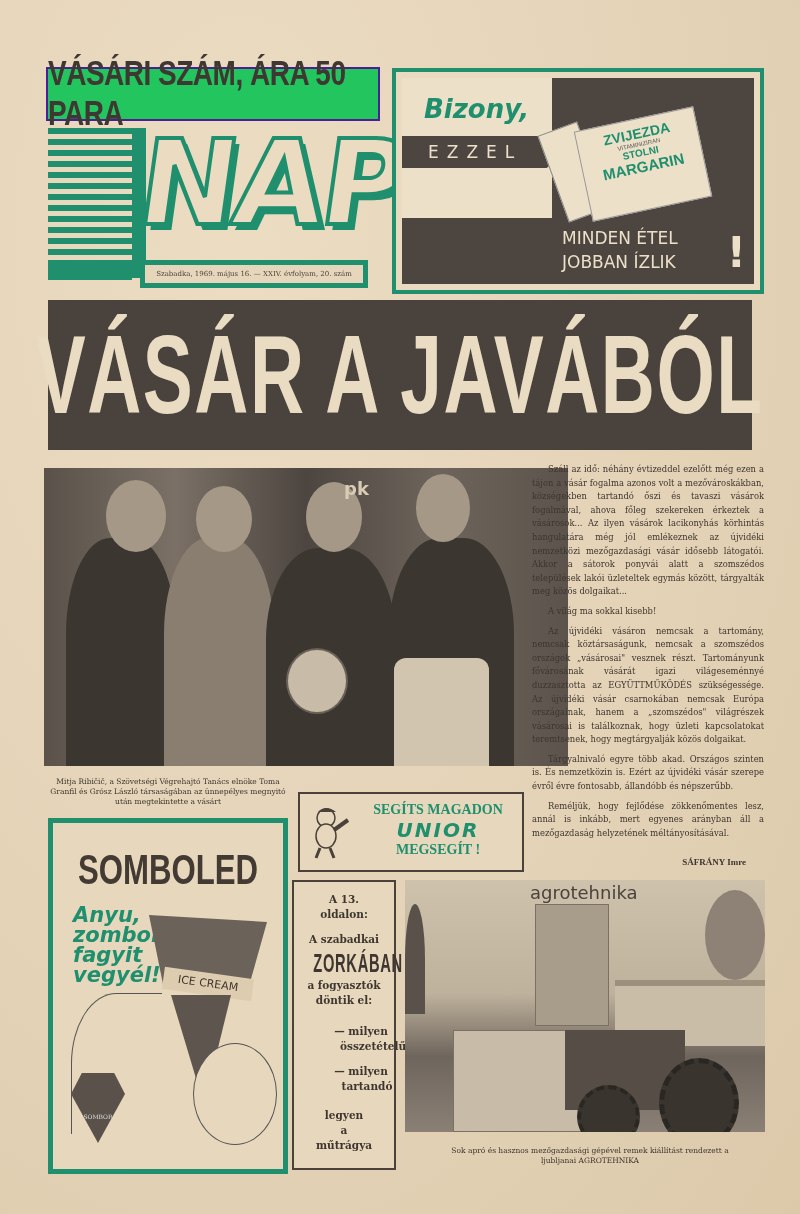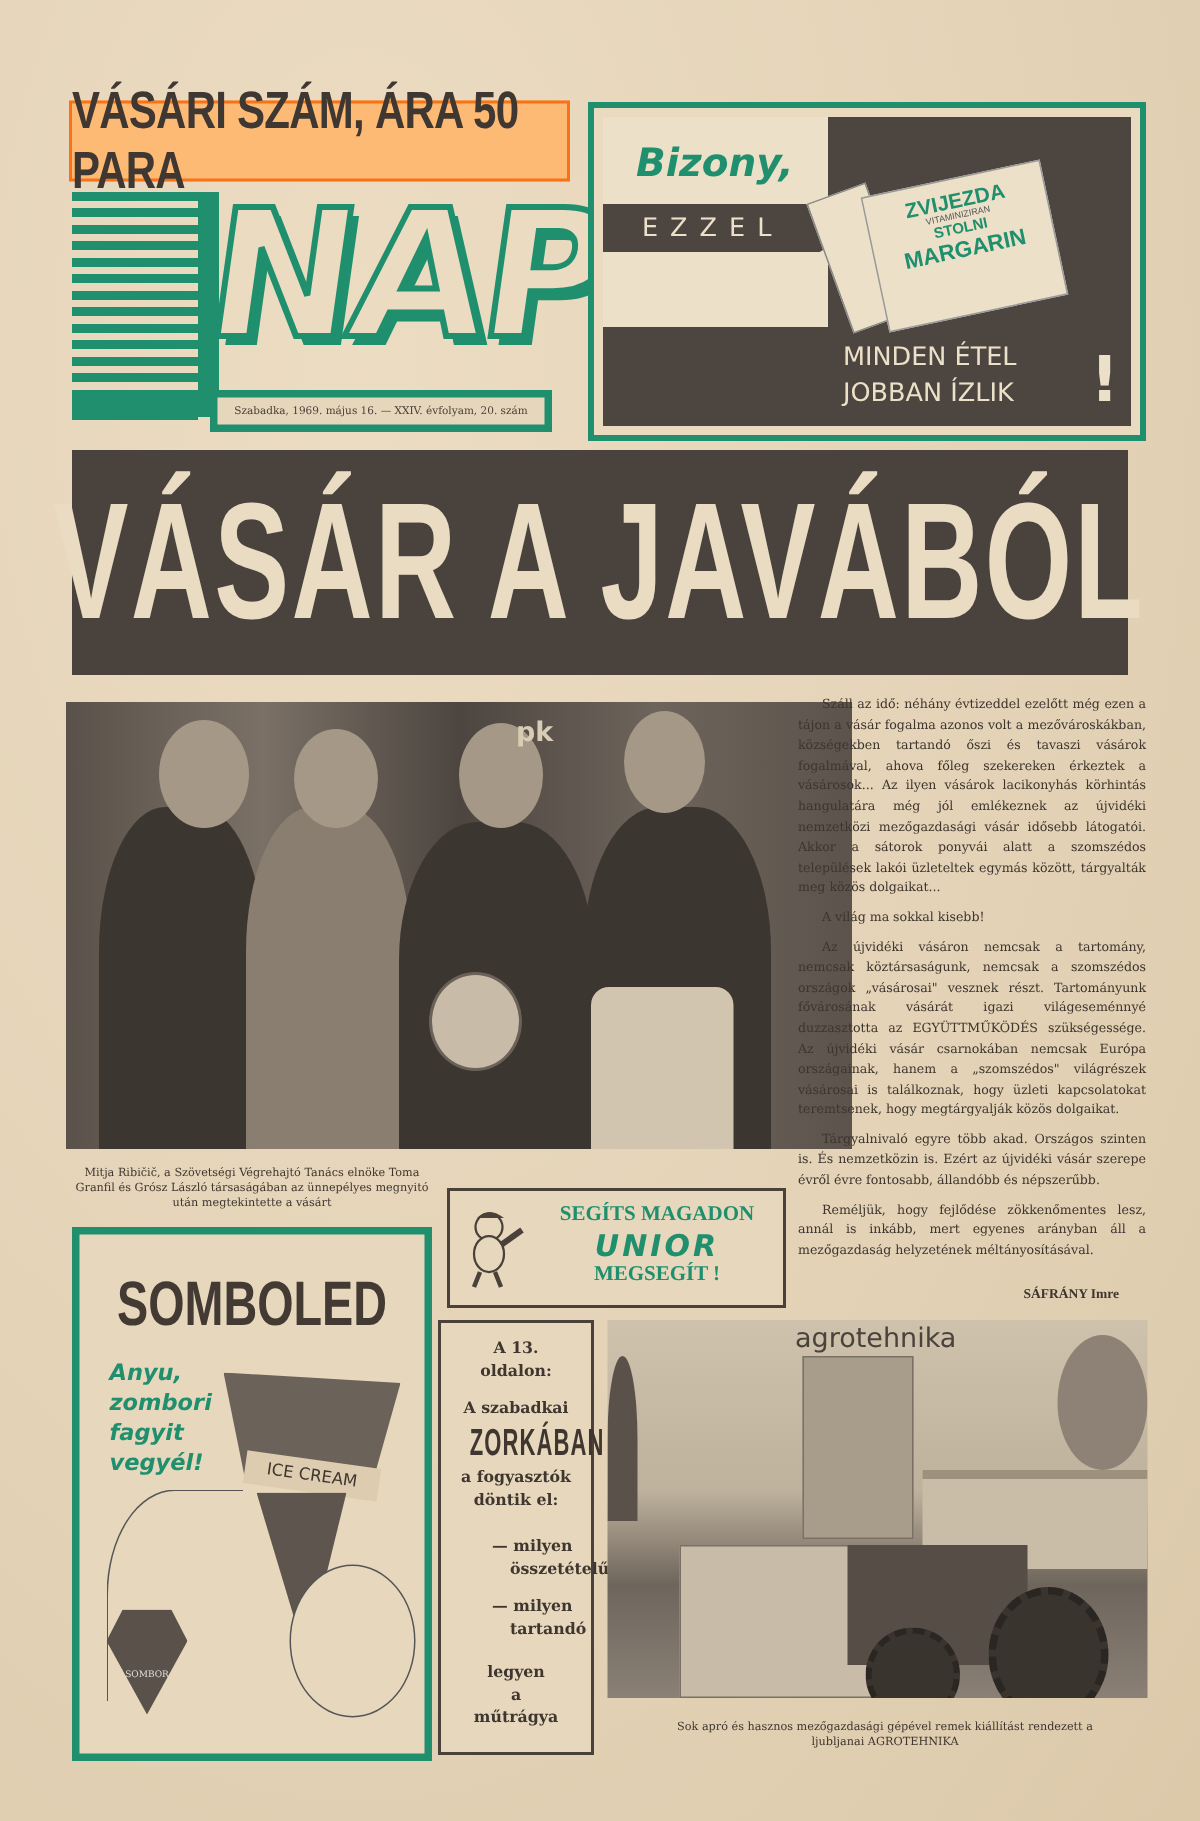--- a/index.html
+++ b/index.html
@@ -5,22 +5,22 @@
   html, body { margin:0; padding:0; }
   body {
     width:800px; height:1214px; position:relative; overflow:hidden;
     background:#e6d6bb;
     background-image: radial-gradient(ellipse at 30% 20%, #ecdcc2 0%, #e3d2b6 60%, #dcc9aa 100%);
     font-family:"DejaVu Serif", serif; color:#3a332c;
   }
   .abs { position:absolute; }
   
   #price-banner {
-    left:46px; top:67px; width:330px; height:50px; border:2px solid #f97316;
-    display:flex; align-items:center; justify-content:flex-start; background:#fdba74;
+    left:46px; top:67px; width:330px; height:50px; border:2px solid #4c1d95;
+    display:flex; align-items:center; justify-content:flex-start; background:#22c55e;
   }
   #price-banner span {
     font-family:"Liberation Sans", sans-serif; font-weight:bold; font-size:28px;
     letter-spacing:-0.5px; color:#3f3731; transform:scaleY(1.25);
   }
   
   #logo { left:48px; top:128px; width:310px; height:158px; }
   #logo-stripes {
     position:absolute; left:0; top:0; width:84px; height:150px;
     background: repeating-linear-gradient(#1f8f6e 0 6px, transparent 6px 11px);
@@ -119,21 +119,21 @@
   #somboled-ad {
     left:48px; top:818px; width:230px; height:346px; border:5px solid #1f8f6e; background:#e7d8bd; overflow:hidden;
   }
   #somboled-title {
     position:absolute; left:0; width:100%; top:26px; text-align:center;
     font-family:"Liberation Sans", sans-serif; font-weight:bold; font-size:38px; color:#433a33;
     transform:scaleX(0.82) scaleY(1.1);
   }
   #somboled-slogan {
     position:absolute; left:20px; top:82px; font-family:"DejaVu Sans", sans-serif; font-weight:bold;
-    font-style:italic; color:#1f8f6e; font-size:15px; line-height:20px;
+    font-style:italic; color:#1f8f6e; font-size:21px; line-height:20px;
   }
   #icecream-cup {
     position:absolute; left:96px; top:92px; width:118px; height:70px; background:#6b625a;
     clip-path:polygon(0 0, 100% 10%, 85% 100%, 12% 100%);
   }
   #icecream-label {
     position:absolute; left:110px; top:150px; width:90px; height:22px; transform:rotate(8deg);
     font-family:"DejaVu Sans", sans-serif; font-size:11px; color:#3e362f; background:#ddccb0; text-align:center; line-height:22px;
   }
   #icecream-cone {
@@ -146,21 +146,21 @@
     position:absolute; left:18px; top:250px; width:54px; height:70px; background:#5a524a;
     clip-path:polygon(0 30%, 20% 0, 80% 0, 100% 30%, 50% 100%);
     color:#ddd; font-size:6px; text-align:center; padding-top:40px; box-sizing:border-box;
   }
   
   #zorka-box {
     left:292px; top:880px; width:100px; height:286px; border:2px solid #4a413a; background:#e7d8bd;
     text-align:center; font-weight:bold; font-size:10.5px; line-height:15px; color:#3e362f;
   }
   #zorka-box .big { font-family:"Liberation Sans", sans-serif; font-size:21px; transform:scaleX(0.7) scaleY(1.2); display:inline-block; margin:8px 0; letter-spacing:1px; }
-  #zorka-box .left { text-align:left; padding-left:10px;margin-left:24px; }
+  #zorka-box .left { text-align:center; padding-left:10px;margin-left:24px; }
   
   #photo-tractor {
     left:405px; top:880px; width:360px; height:252px; overflow:hidden;
     background: linear-gradient(180deg, #cfc2ad 0%, #bfb29d 45%, #6e655c 70%, #8a8076 100%);
   }
   #agro-sign { position:absolute; left:125px; top:2px; font-family:"DejaVu Sans", sans-serif; font-size:18px; color:#4a433c; }
   #tower { position:absolute; left:130px; top:24px; width:72px; height:120px; background:#a89c8a; border:1px solid #7a7064; }
   #tree-left { position:absolute; left:0; top:24px; width:20px; height:110px; background:#5a524a; border-radius:50% 50% 0 0; }
   #tree-right { position:absolute; left:300px; top:10px; width:60px; height:90px; background:#8d8275; border-radius:50%; }
   #building { position:absolute; left:210px; top:100px; width:150px; height:60px; background:#cabda7; border-top:6px solid #9d917e; }

